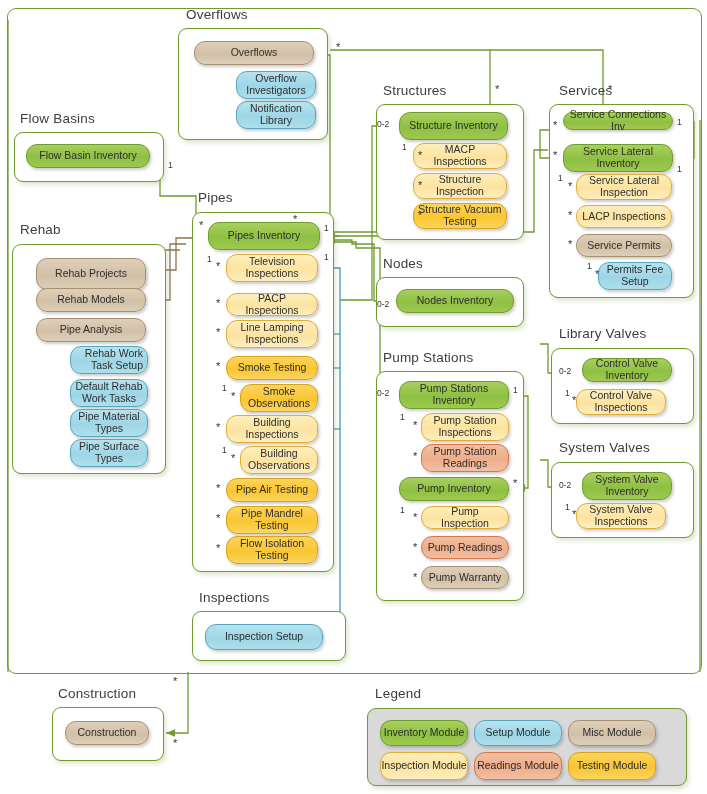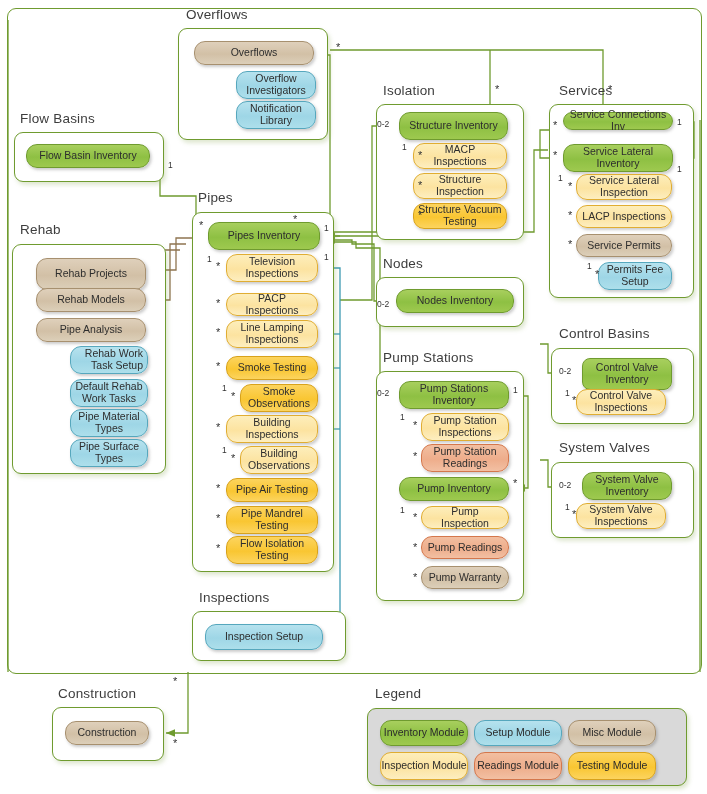--- a/index.html
+++ b/index.html
@@ -222,21 +222,21 @@
   <div class="mult star" style="left:216px;top:363px;">*</div>
   <div class="mult" style="left:222px;top:383px;">1</div>
   <div class="mult star" style="left:231px;top:393px;">*</div>
   <div class="mult star" style="left:216px;top:424px;">*</div>
   <div class="mult" style="left:222px;top:445px;">1</div>
   <div class="mult star" style="left:231px;top:455px;">*</div>
   <div class="mult star" style="left:216px;top:485px;">*</div>
   <div class="mult star" style="left:216px;top:515px;">*</div>
   <div class="mult star" style="left:216px;top:545px;">*</div>
 
-  <div class="grouptitle" style="left:383px;top:83px;">Isolation</div>
+  <div class="grouptitle" style="left:383px;top:83px;">Structures</div>
   <div class="frame" style="left:376px;top:104px;width:146px;height:134px;"></div>
   <div class="node n-inventory" style="left:399px;top:112px;width:109px;height:28px;">Structure Inventory</div>
   <div class="node n-inspection" style="left:413px;top:143px;width:94px;height:26px;">MACP Inspections</div>
   <div class="node n-inspection" style="left:413px;top:173px;width:94px;height:26px;">Structure Inspection</div>
   <div class="node n-testing" style="left:413px;top:203px;width:94px;height:26px;">Structure Vacuum Testing</div>
   <div class="mult star" style="left:495px;top:86px;">*</div>
   <div class="mult" style="left:377px;top:119px;">0-2</div>
   <div class="mult" style="left:402px;top:142px;">1</div>
   <div class="mult star" style="left:418px;top:152px;">*</div>
   <div class="mult star" style="left:418px;top:182px;">*</div>
@@ -280,23 +280,23 @@
   <div class="mult" style="left:513px;top:385px;">1</div>
   <div class="mult" style="left:400px;top:412px;">1</div>
   <div class="mult star" style="left:413px;top:422px;">*</div>
   <div class="mult star" style="left:413px;top:453px;">*</div>
   <div class="mult star" style="left:513px;top:480px;">*</div>
   <div class="mult" style="left:400px;top:505px;">1</div>
   <div class="mult star" style="left:413px;top:514px;">*</div>
   <div class="mult star" style="left:413px;top:544px;">*</div>
   <div class="mult star" style="left:413px;top:574px;">*</div>
 
-  <div class="grouptitle" style="left:559px;top:326px;">Control Basins</div>
+  <div class="grouptitle" style="left:559px;top:326px;">Library Valves</div>
   <div class="frame" style="left:551px;top:348px;width:141px;height:74px;"></div>
-  <div class="node n-inventory" style="left:582px;top:358px;width:90px;height:32px;border-radius:8px;">Control Valve Inventory</div>
+  <div class="node n-inventory" style="left:582px;top:358px;width:90px;height:24px;">Control Valve Inventory</div>
   <div class="node n-inspection" style="left:576px;top:389px;width:90px;height:26px;">Control  Valve Inspections</div>
   <div class="mult" style="left:559px;top:366px;">0-2</div>
   <div class="mult" style="left:565px;top:388px;">1</div>
   <div class="mult star" style="left:572px;top:397px;">*</div>
 
   <div class="grouptitle" style="left:559px;top:440px;">System Valves</div>
   <div class="frame" style="left:551px;top:462px;width:141px;height:74px;"></div>
   <div class="node n-inspection" style="left:576px;top:503px;width:90px;height:26px;">System  Valve Inspections</div>
   <div class="node n-inventory" style="left:582px;top:472px;width:90px;height:28px;">System Valve Inventory</div>
   <div class="mult" style="left:559px;top:480px;">0-2</div>

